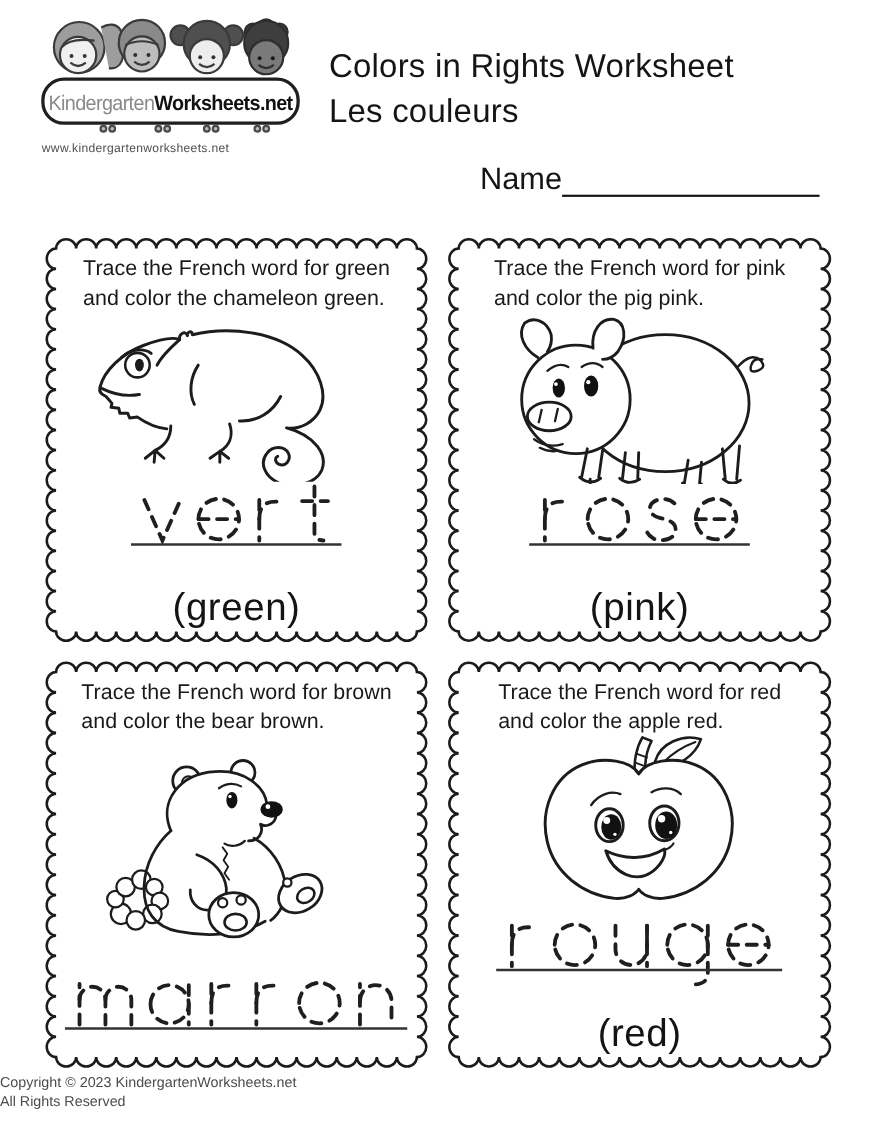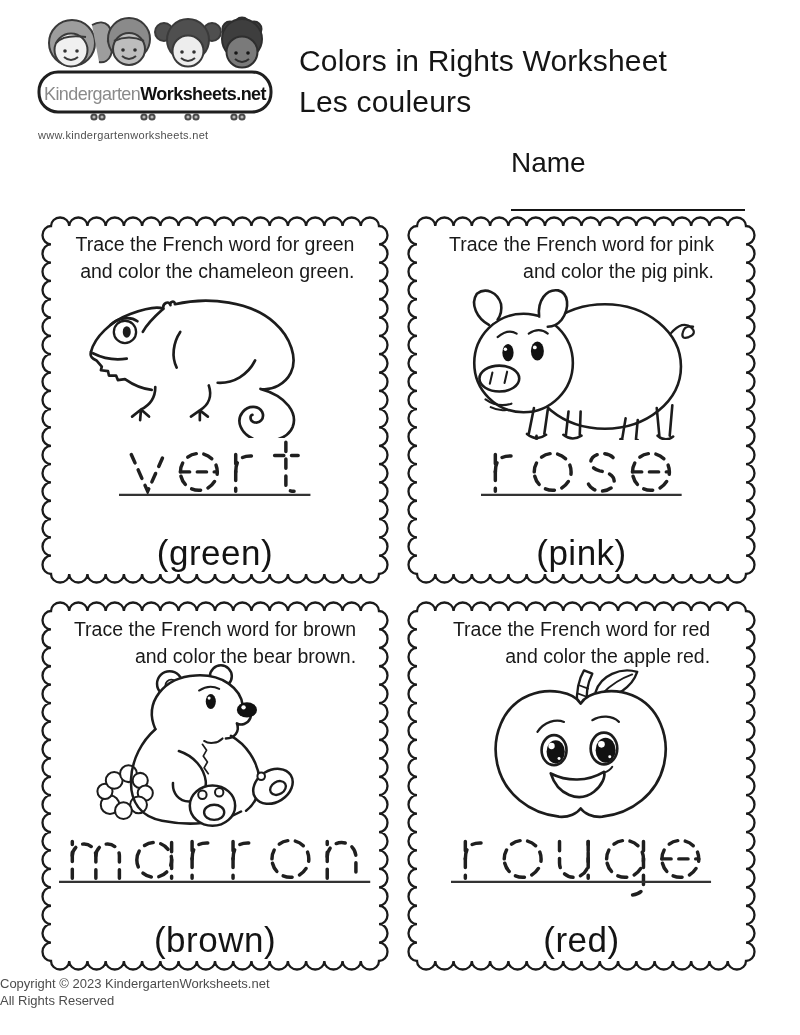--- a/index.html
+++ b/index.html
@@ -11,38 +11,38 @@
   .page{position:absolute;inset:0;}
 
   
   .logo{position:absolute;left:36px;top:10px;width:242px;}
   .logo svg{display:block;}
   .logo-url{font-size:11px;color:#4f4f4f;letter-spacing:.3px;margin:1px 0 0 2px;}
 
   .title{position:absolute;left:299px;top:40px;color:#151515;}
   .title div{font-size:30px;line-height:41px;letter-spacing:.2px;}
 
-  .name-row{position:absolute;top:147px;right:55px;display:flex;align-items:flex-start;flex-direction:column;}
+  .name-row{position:absolute;top:147px;right:55px;display:flex;align-items:center;}
   .name-label{font-size:28px;color:#151515;line-height:32px;}
   .name-line{display:inline-block;width:234px;height:30px;border-bottom:2px solid #151515;}
 
   
   .grid{
     position:absolute;left:40px;top:215px;width:717px;
     display:grid;grid-template-columns:350px 351px;grid-template-rows:370px 372px;
     column-gap:16px;row-gap:15px;
   }
   .card{position:relative;}
   .scallop{position:absolute;inset:0;width:100%;height:100%;}
   .card-inner{
     position:absolute;left:18px;right:18px;top:12px;bottom:12px;
     display:flex;flex-direction:column;align-items:center;
   }
   .instr{
-    margin:4px 0 0;font-size:19.5px;line-height:27px;text-align:right;color:#191919;
+    margin:4px 0 0;font-size:19.5px;line-height:27px;text-align:left;color:#191919;
   }
   .art{flex:1;display:flex;align-items:center;justify-content:center;width:100%;min-height:0;}
   .art svg{display:block;}
   .trace{height:86px;display:flex;justify-content:center;align-items:flex-start;}
   .eng{font-size:35px;color:#141414;margin-top:13px;letter-spacing:.5px;}
 
   
   .footer{
     position:absolute;left:0;right:0;top:975px;
     color:#4c4c4c;font-size:13px;line-height:17px;
@@ -315,21 +315,20 @@
                   <path d="M2,31 a18,18 0 1 1 36,0 a18,18 0 1 1 -36,0"></path>
                 </g>
                 <g transform="translate(250,0)">
                   <path d="M4,50 V14"></path>
                   <path d="M4,29 a14,14 0 0 1 28,0 V50"></path>
                 </g>
               </g>
               <line x1="-8" y1="53.5" x2="296" y2="53.5" stroke="#333" stroke-width="2.2"></line>
             </svg>
           </div>
-        <div class="eng">(brown)</div>
       </div>
     </div>
 
     <div class="card">
       <svg class="scallop" viewBox="0 0 351 372">
           <path d="M 11 11 a 9.13888888888889 8.5 0 0 1 18.27777777777778 0 a 9.13888888888889 8.5 0 0 1 18.27777777777778 0 a 9.13888888888889 8.5 0 0 1 18.27777777777778 0 a 9.13888888888889 8.5 0 0 1 18.27777777777778 0 a 9.13888888888889 8.5 0 0 1 18.27777777777778 0 a 9.13888888888889 8.5 0 0 1 18.27777777777778 0 a 9.13888888888889 8.5 0 0 1 18.27777777777778 0 a 9.13888888888889 8.5 0 0 1 18.27777777777778 0 a 9.13888888888889 8.5 0 0 1 18.27777777777778 0 a 9.13888888888889 8.5 0 0 1 18.27777777777778 0 a 9.13888888888889 8.5 0 0 1 18.27777777777778 0 a 9.13888888888889 8.5 0 0 1 18.27777777777778 0 a 9.13888888888889 8.5 0 0 1 18.27777777777778 0 a 9.13888888888889 8.5 0 0 1 18.27777777777778 0 a 9.13888888888889 8.5 0 0 1 18.27777777777778 0 a 9.13888888888889 8.5 0 0 1 18.27777777777778 0 a 9.13888888888889 8.5 0 0 1 18.27777777777778 0 a 9.13888888888889 8.5 0 0 1 18.27777777777778 0 a 8.5 9.210526315789474 0 0 1 0 18.42105263157895 a 8.5 9.210526315789474 0 0 1 0 18.42105263157895 a 8.5 9.210526315789474 0 0 1 0 18.42105263157895 a 8.5 9.210526315789474 0 0 1 0 18.42105263157895 a 8.5 9.210526315789474 0 0 1 0 18.42105263157895 a 8.5 9.210526315789474 0 0 1 0 18.42105263157895 a 8.5 9.210526315789474 0 0 1 0 18.42105263157895 a 8.5 9.210526315789474 0 0 1 0 18.42105263157895 a 8.5 9.210526315789474 0 0 1 0 18.42105263157895 a 8.5 9.210526315789474 0 0 1 0 18.42105263157895 a 8.5 9.210526315789474 0 0 1 0 18.42105263157895 a 8.5 9.210526315789474 0 0 1 0 18.42105263157895 a 8.5 9.210526315789474 0 0 1 0 18.42105263157895 a 8.5 9.210526315789474 0 0 1 0 18.42105263157895 a 8.5 9.210526315789474 0 0 1 0 18.42105263157895 a 8.5 9.210526315789474 0 0 1 0 18.42105263157895 a 8.5 9.210526315789474 0 0 1 0 18.42105263157895 a 8.5 9.210526315789474 0 0 1 0 18.42105263157895 a 8.5 9.210526315789474 0 0 1 0 18.42105263157895 a 9.13888888888889 8.5 0 0 1 -18.27777777777778 0 a 9.13888888888889 8.5 0 0 1 -18.27777777777778 0 a 9.13888888888889 8.5 0 0 1 -18.27777777777778 0 a 9.13888888888889 8.5 0 0 1 -18.27777777777778 0 a 9.13888888888889 8.5 0 0 1 -18.27777777777778 0 a 9.13888888888889 8.5 0 0 1 -18.27777777777778 0 a 9.13888888888889 8.5 0 0 1 -18.27777777777778 0 a 9.13888888888889 8.5 0 0 1 -18.27777777777778 0 a 9.13888888888889 8.5 0 0 1 -18.27777777777778 0 a 9.13888888888889 8.5 0 0 1 -18.27777777777778 0 a 9.13888888888889 8.5 0 0 1 -18.27777777777778 0 a 9.13888888888889 8.5 0 0 1 -18.27777777777778 0 a 9.13888888888889 8.5 0 0 1 -18.27777777777778 0 a 9.13888888888889 8.5 0 0 1 -18.27777777777778 0 a 9.13888888888889 8.5 0 0 1 -18.27777777777778 0 a 9.13888888888889 8.5 0 0 1 -18.27777777777778 0 a 9.13888888888889 8.5 0 0 1 -18.27777777777778 0 a 9.13888888888889 8.5 0 0 1 -18.27777777777778 0 a 8.5 9.210526315789474 0 0 1 0 -18.42105263157895 a 8.5 9.210526315789474 0 0 1 0 -18.42105263157895 a 8.5 9.210526315789474 0 0 1 0 -18.42105263157895 a 8.5 9.210526315789474 0 0 1 0 -18.42105263157895 a 8.5 9.210526315789474 0 0 1 0 -18.42105263157895 a 8.5 9.210526315789474 0 0 1 0 -18.42105263157895 a 8.5 9.210526315789474 0 0 1 0 -18.42105263157895 a 8.5 9.210526315789474 0 0 1 0 -18.42105263157895 a 8.5 9.210526315789474 0 0 1 0 -18.42105263157895 a 8.5 9.210526315789474 0 0 1 0 -18.42105263157895 a 8.5 9.210526315789474 0 0 1 0 -18.42105263157895 a 8.5 9.210526315789474 0 0 1 0 -18.42105263157895 a 8.5 9.210526315789474 0 0 1 0 -18.42105263157895 a 8.5 9.210526315789474 0 0 1 0 -18.42105263157895 a 8.5 9.210526315789474 0 0 1 0 -18.42105263157895 a 8.5 9.210526315789474 0 0 1 0 -18.42105263157895 a 8.5 9.210526315789474 0 0 1 0 -18.42105263157895 a 8.5 9.210526315789474 0 0 1 0 -18.42105263157895 a 8.5 9.210526315789474 0 0 1 0 -18.42105263157895 Z" fill="#ffffff" stroke="#1b1b1b" stroke-width="2.3"></path>
         </svg>
       <div class="card-inner">
         <p class="instr">
           <span>Trace the French word for red</span><br>

